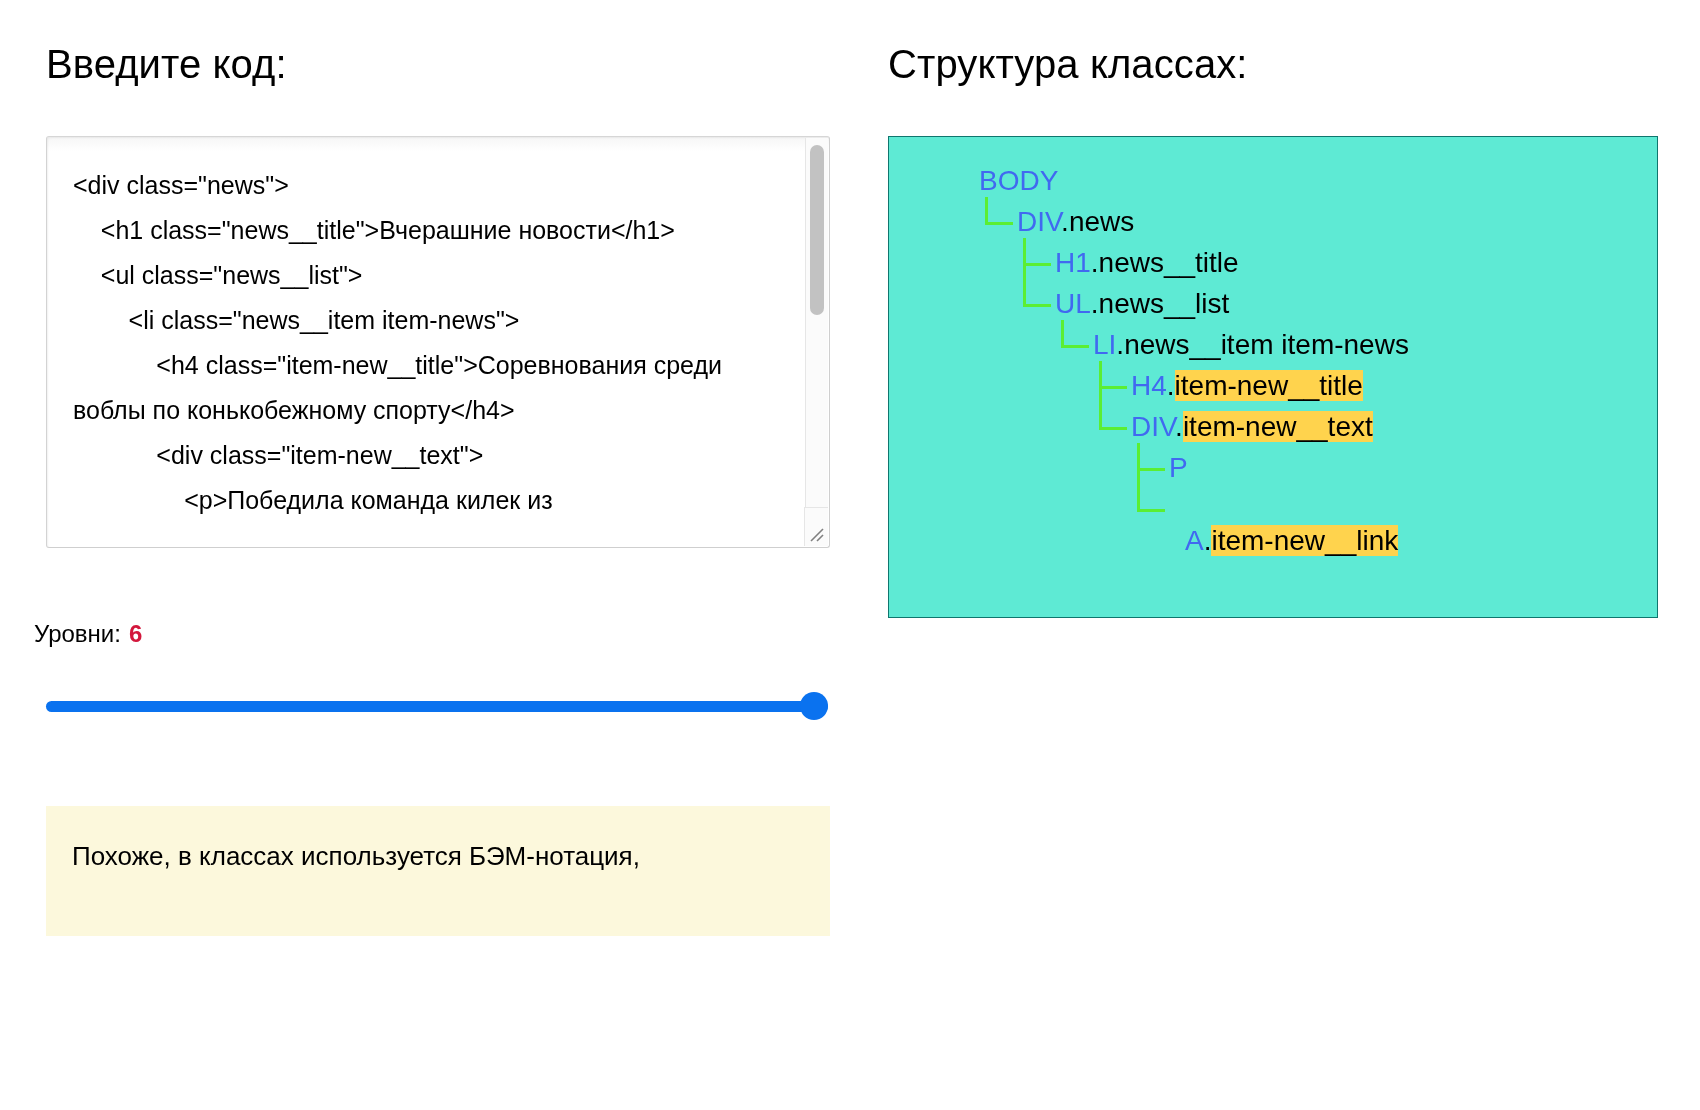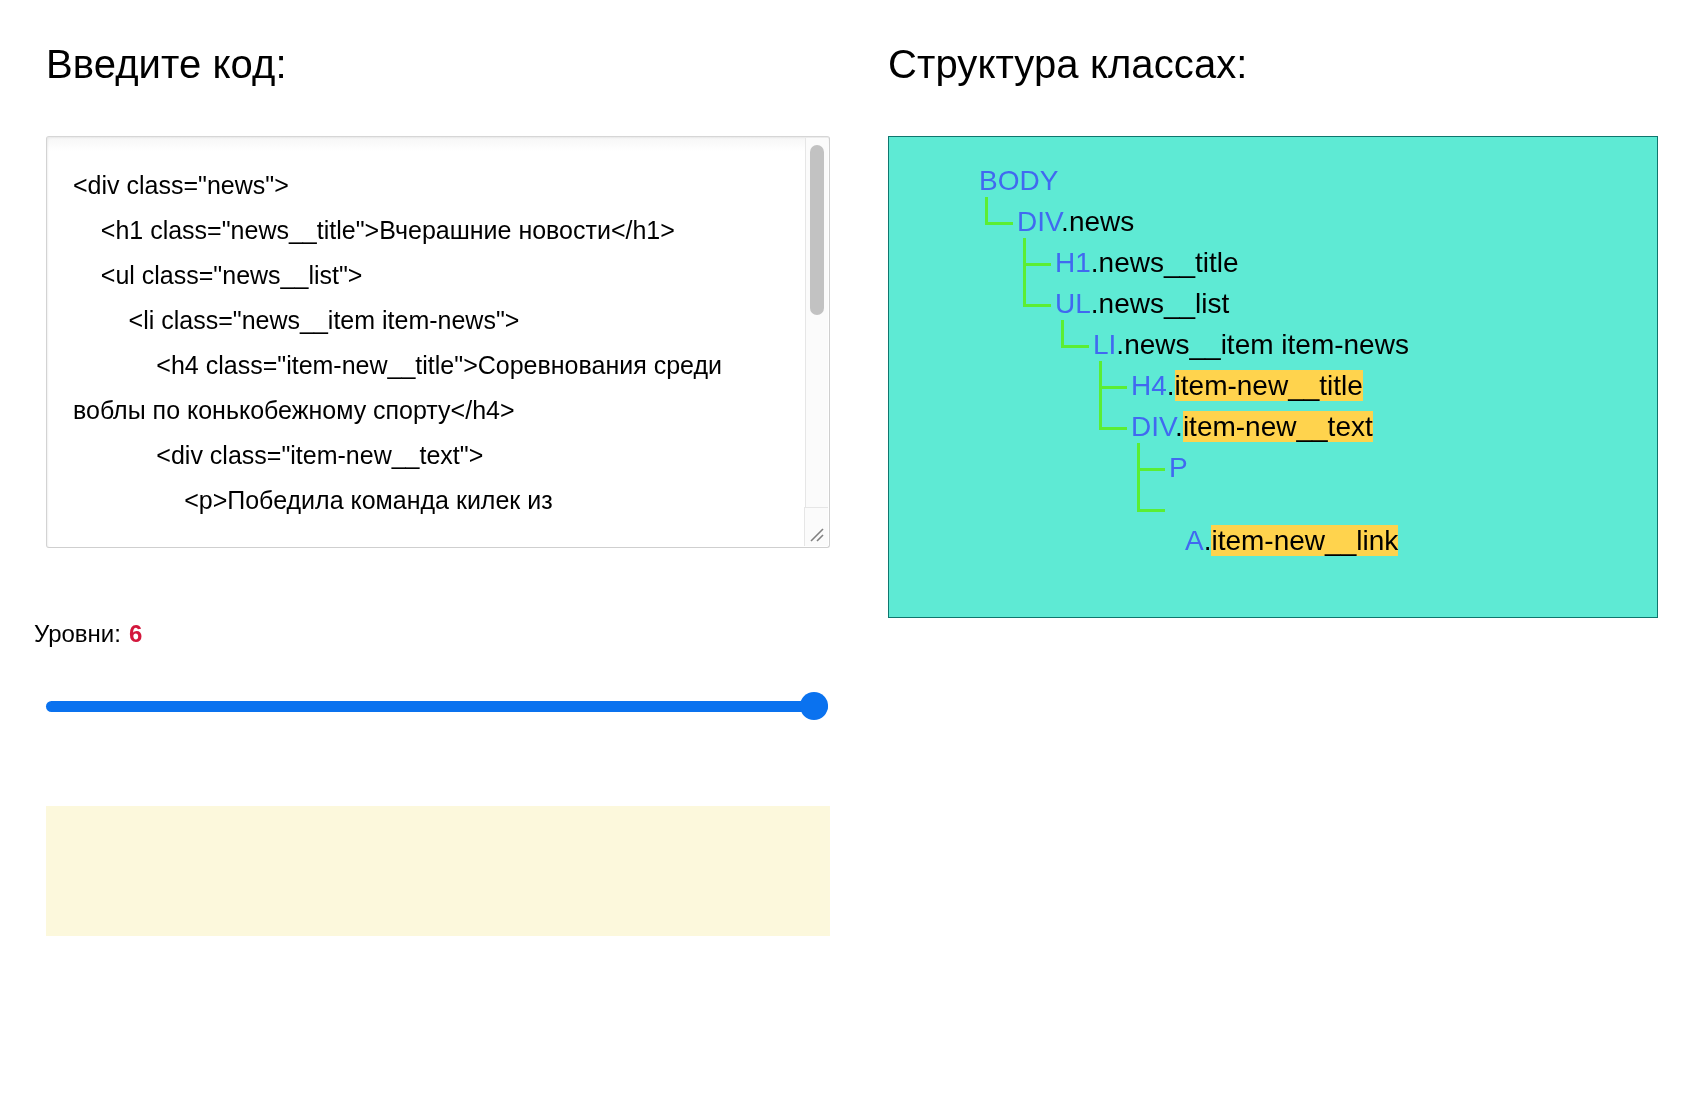--- a/index.html
+++ b/index.html
@@ -268,20 +268,21 @@
   <div class="levels-row">
     <span>Уровни:</span><span class="levels-value">6</span>
   </div>
 
   <div class="slider-wrap">
     <div class="slider-track" style="background: rgb(10, 114, 239);"></div>
     <div class="slider-thumb" id="slider-thumb" style="left: 754px; background: rgb(10, 114, 239);"></div>
   </div>
 
   <div class="note-box note-bem">
+    <p>Похоже, в классах используется БЭМ-нотация,</p>
   </div>
 
 
   <div class="col-right">
     <h1 class="section-title">Структура классах:</h1>
   </div>
 
   <div class="tree-panel">
     <div class="tree-inner" id="tree-inner">
         <div class="tree-row" style="left: 90px; top: 30px;"><span class="tag">BODY</span></div>

